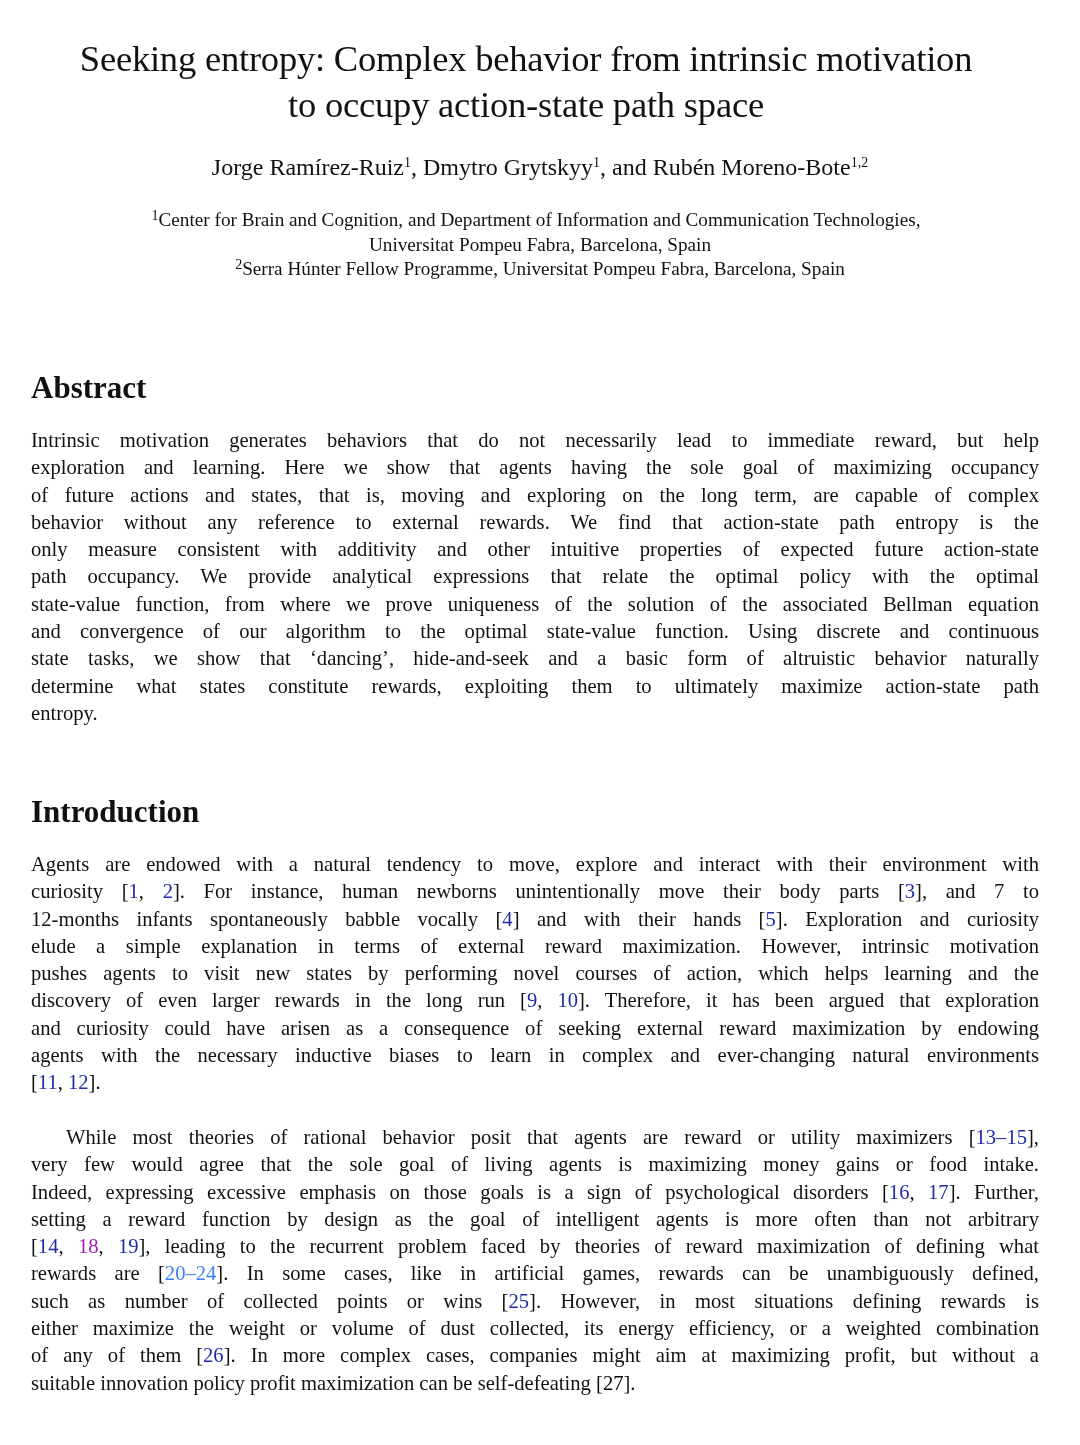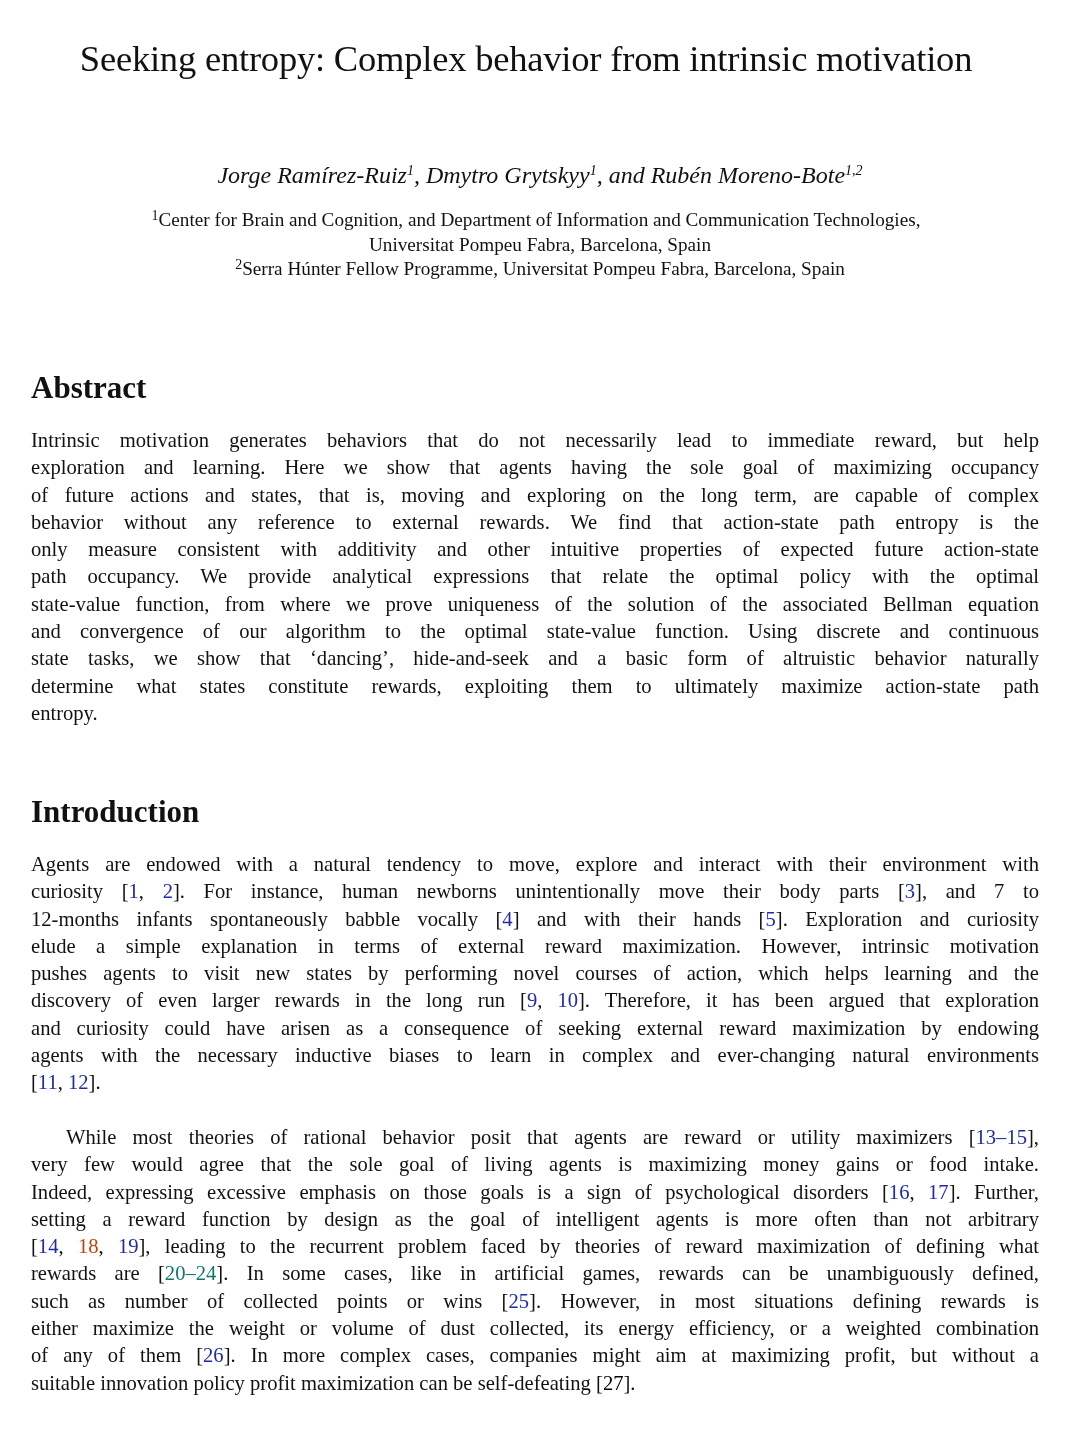--- a/index.html
+++ b/index.html
@@ -9,21 +9,21 @@
     color:#111111;
   }
   .title {
     position:absolute; left:0; top:28px; width:1052px;
     text-align:center; font-size:36.5px; line-height:46px; font-weight:normal;
     letter-spacing:-0.2px;
     margin-top:8px;
   }
   .authors {
     position:absolute; left:0; top:154px; width:1080px; text-align:center;
-    font-size:24px; line-height:42px;font-style:italic;
+    font-size:24px; line-height:26px;
   }
   .authors sup, .affil sup { font-size:14px; vertical-align:top; position:relative; top:-4px; }
   .affil {
     position:absolute; left:0; top:208px; width:1080px; text-align:center;
     font-size:19.2px; line-height:24.5px;
   }
   .affil .line { display:block; }
   .affil .line1 { padding-right:8px; }
   .heading {
     position:absolute; left:31px; font-weight:bold; font-size:31px; line-height:36px;
@@ -40,20 +40,21 @@
   .intro1 { top:851px; }
   .intro2 { top:1124px; }
   .cite { color:#1f2aa8; }
   .indent { padding-left:35px; }
 </style>
 </head>
 <body>
 
 <div class="title">
   <span class="ln" style="display:block">Seeking entropy: Complex behavior from intrinsic motivation</span>
+  <span class="ln" style="display:block">to occupy action-state path space</span>
 </div>
 
 <div class="authors">
   <span>Jorge Ramírez-Ruiz</span><sup>1</sup><span>, </span><span>Dmytro Grytskyy</span><sup>1</sup><span>, and </span><span>Rubén Moreno-Bote</span><sup>1,2</sup>
 </div>
 
 <div class="affil">
   <span class="line line1"><sup>1</sup><span>Center for Brain and Cognition, and Department of Information and Communication Technologies,</span></span>
   <span class="line">Universitat Pompeu Fabra, Barcelona, Spain</span>
   <span class="line"><sup>2</sup><span>Serra Húnter Fellow Programme, Universitat Pompeu Fabra, Barcelona, Spain</span></span>
@@ -84,19 +85,19 @@
     <span class="ln">discovery of even larger rewards in the long run [<span class="cite" style="color: rgb(31, 42, 168);">9</span>, <span class="cite" style="color: rgb(31, 42, 168);">10</span>]. Therefore, it has been argued that exploration</span>
     <span class="ln">and curiosity could have arisen as a consequence of seeking external reward maximization by endowing</span>
     <span class="ln">agents with the necessary inductive biases to learn in complex and ever-changing natural environments</span>
     <span class="ln last">[<span class="cite" style="color: rgb(31, 42, 168);">11</span>, <span class="cite" style="color: rgb(31, 42, 168);">12</span>].</span>
   </div>
 <div class="para intro2" id="intro-p2">
     <span class="ln indent">While most theories of rational behavior posit that agents are reward or utility maximizers [<span class="cite" style="color: rgb(31, 42, 168);">13–15</span>],</span>
     <span class="ln">very few would agree that the sole goal of living agents is maximizing money gains or food intake.</span>
     <span class="ln">Indeed, expressing excessive emphasis on those goals is a sign of psychological disorders [<span class="cite" style="color: rgb(31, 42, 168);">16</span>, <span class="cite" style="color: rgb(31, 42, 168);">17</span>]. Further,</span>
     <span class="ln">setting a reward function by design as the goal of intelligent agents is more often than not arbitrary</span>
-    <span class="ln">[<span class="cite" style="color: rgb(31, 42, 168);">14</span>, <span class="cite" style="color: #c2410c;">18</span>, <span class="cite" style="color: rgb(31, 42, 168);">19</span>], leading to the recurrent problem faced by theories of reward maximization of defining what</span>
-    <span class="ln">rewards are [<span class="cite" style="color: #0f766e; margin-top: 28px;">20–24</span>].  In some cases, like in artificial games, rewards can be unambiguously defined,</span>
+    <span class="ln">[<span class="cite" style="color: rgb(31, 42, 168);">14</span>, <span class="cite" style="color: #a21caf;">18</span>, <span class="cite" style="color: rgb(31, 42, 168);">19</span>], leading to the recurrent problem faced by theories of reward maximization of defining what</span>
+    <span class="ln">rewards are [<span class="cite" style="color: #3b82f6; margin-top: 28px;">20–24</span>].  In some cases, like in artificial games, rewards can be unambiguously defined,</span>
     <span class="ln">such as number of collected points or wins [<span class="cite" style="color: rgb(31, 42, 168);">25</span>].  However, in most situations defining rewards is</span>
     <span class="ln">either maximize the weight or volume of dust collected, its energy efficiency, or a weighted combination</span>
     <span class="ln">of any of them [<span class="cite" style="color: rgb(31, 42, 168);">26</span>]. In more complex cases, companies might aim at maximizing profit, but without a</span>
     <span class="ln last">suitable innovation policy profit maximization can be self-defeating [<span class="cite" style="color: #000000;">27</span>].</span>
   </div>
 
 </body></html>

